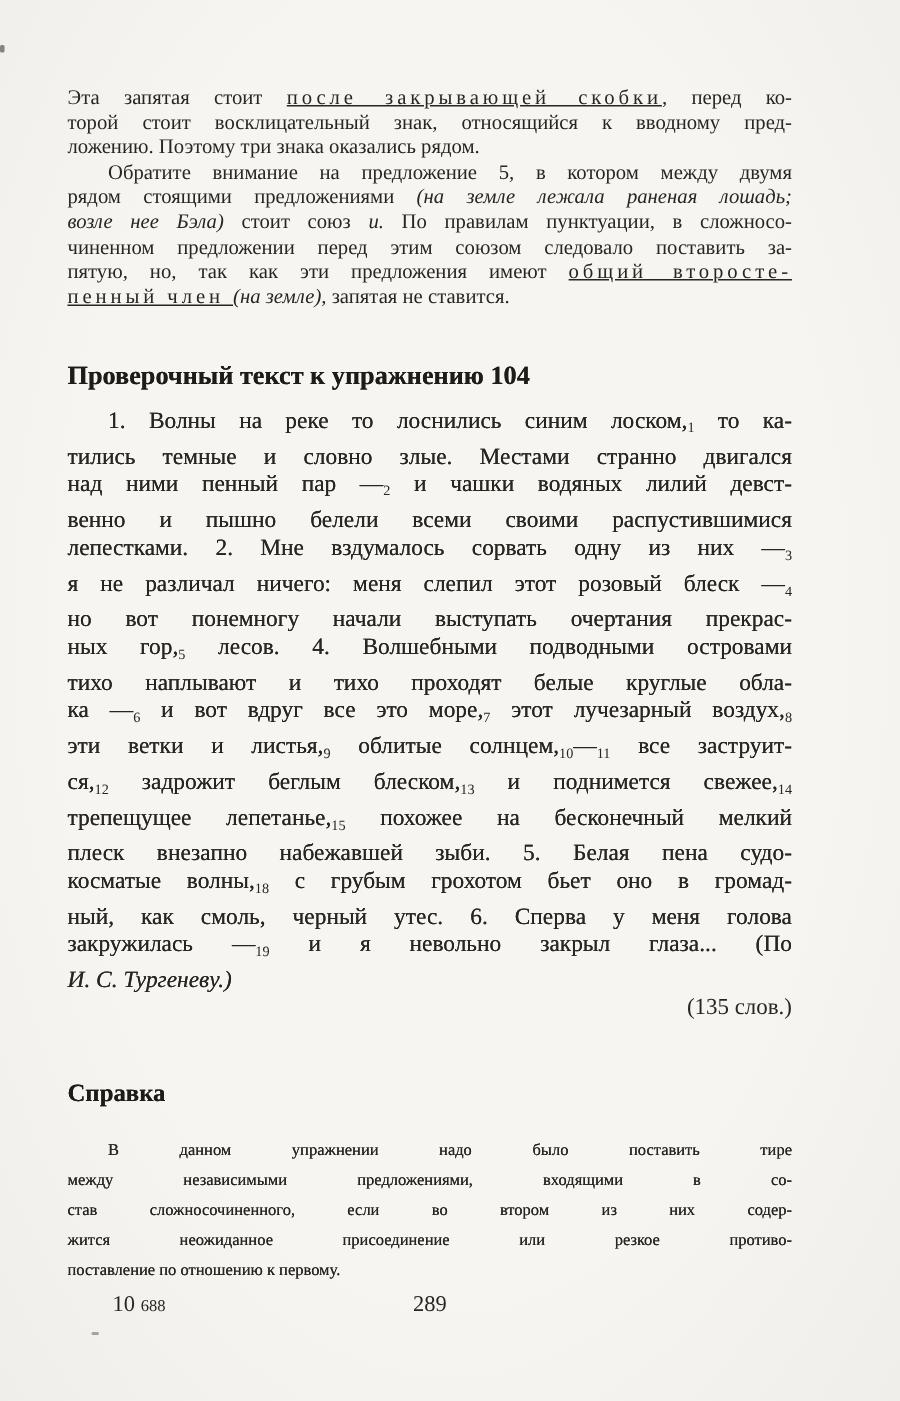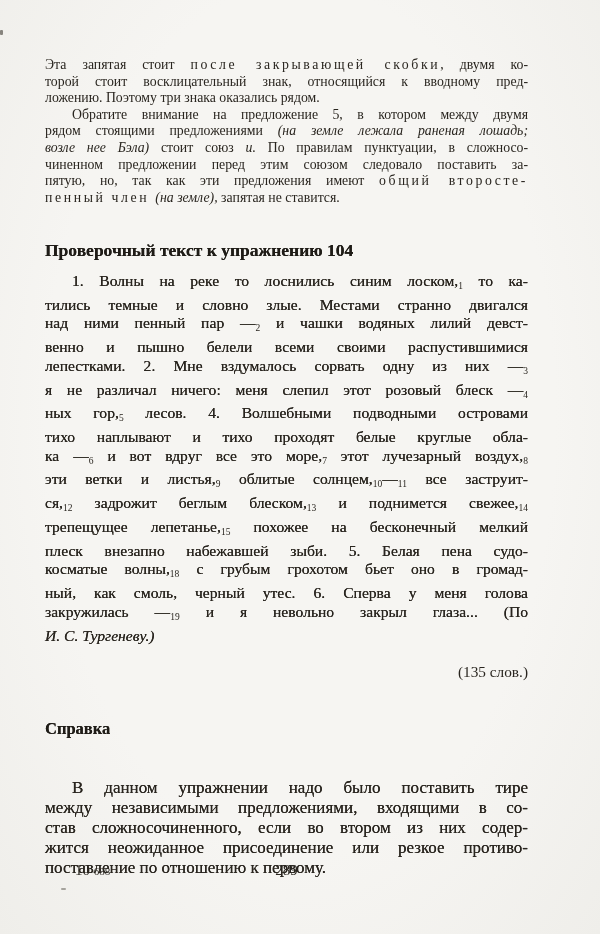--- a/index.html
+++ b/index.html
@@ -27,81 +27,82 @@
     font-size:13.8px;
     line-height:16.6px;
   }
   .passage{
     top:272px;
     font-size:15.6px;
     line-height:18.6px;
     text-shadow:0 0 0.35px currentColor;
   }
   .note{
-    top:778px;
-    font-size:17px;
+    top:757px;
+    font-size:11px;
     line-height:20px;
     text-shadow:0 0 0.35px currentColor;
   }
   .heading{
     font-weight:bold;color:#1f1c17;
     text-shadow:0 0 0.4px currentColor;
   }
   #heading-test{top:240px;font-size:17.5px;}
   #heading-spravka{top:719px;font-size:16.5px;}
   .wordcount{
     top:663px;text-align:right;font-size:15.3px;
   }
   .footerrow{
     top:862px;height:22px;font-size:15px;
   }
   .sig{position:absolute;left:30px;top:0;}
   .sig .sigsub{font-size:11px;}
   .pagenum{position:absolute;left:0;width:100%;text-align:center;top:0;}
   .i{font-style:italic;}
-  .sp{letter-spacing:2.6px;}
+  .sp{letter-spacing:2.6px;text-decoration:underline;}
   .sub{
     font-size:9.5px;
     vertical-align:-3.2px;
     letter-spacing:0;
     text-shadow:none;
   }
   .speck{position:absolute;background:#5a564e;border-radius:1px;}
   #speck-1{left:0;top:30px;width:3px;height:5px;opacity:.7;}
   #speck-2{left:61px;top:888px;width:5px;height:2px;opacity:.5;}
 </style>
 </head>
 <body>
 
 <div class="page">
 
   <div class="speck" id="speck-1"></div>
   <div class="speck" id="speck-2"></div>
 
   <div class="col annotation">
-      <div class="tline"><span>Эта запятая стоит </span><span class="sp">после закрывающей скобки</span><span>, двумя ко-</span></div>
+      <div class="tline"><span>Эта запятая стоит </span><span class="sp">после закрывающей скобки</span><span>, перед ко-</span></div>
       <div class="tline"><span>торой стоит восклицательный знак, относящийся к вводному пред-</span></div>
       <div class="tline last"><span>ложению. Поэтому три знака оказались рядом.</span></div>
       <div class="tline indent"><span>Обратите внимание на предложение 5, в котором между двумя</span></div>
       <div class="tline"><span>рядом стоящими предложениями </span><span class="i">(на земле лежала раненая лошадь;</span></div>
       <div class="tline"><span class="i">возле нее Бэла)</span><span> стоит союз </span><span class="i">и.</span><span> По правилам пунктуации, в сложносо-</span></div>
       <div class="tline"><span>чиненном предложении перед этим союзом следовало поставить за-</span></div>
       <div class="tline"><span>пятую, но, так как эти предложения имеют </span><span class="sp">общий второсте-</span></div>
       <div class="tline last"><span class="sp">пенный член </span><span class="i">(на земле),</span><span> запятая не ставится.</span></div>
     </div>
 
   <div class="col heading" id="heading-test">Проверочный текст к упражнению 104</div>
 
   <div class="col passage">
       <div class="tline indent"><span>1. Волны на реке то лоснились синим лоском,</span><span class="sub">1</span><span> то ка-</span></div>
       <div class="tline"><span>тились темные и словно злые. Местами странно двигался</span></div>
       <div class="tline"><span>над ними пенный пар —</span><span class="sub">2</span><span> и чашки водяных лилий девст-</span></div>
       <div class="tline"><span>венно и пышно белели всеми своими распустившимися</span></div>
       <div class="tline"><span>лепестками. 2. Мне вздумалось сорвать одну из них —</span><span class="sub">3</span></div>
       <div class="tline"><span>я не различал ничего: меня слепил этот розовый блеск —</span><span class="sub">4</span></div>
+      <div class="tline"><span>но вот понемногу начали выступать очертания прекрас-</span></div>
       <div class="tline"><span>ных гор,</span><span class="sub">5</span><span> лесов. 4. Волшебными подводными островами</span></div>
       <div class="tline"><span>тихо наплывают и тихо проходят белые круглые обла-</span></div>
       <div class="tline"><span>ка —</span><span class="sub">6</span><span> и вот вдруг все это море,</span><span class="sub">7</span><span> этот лучезарный воздух,</span><span class="sub">8</span></div>
       <div class="tline"><span>эти ветки и листья,</span><span class="sub">9</span><span> облитые солнцем,</span><span class="sub">10</span><span>—</span><span class="sub">11</span><span> все заструит-</span></div>
       <div class="tline"><span>ся,</span><span class="sub">12</span><span> задрожит беглым блеском,</span><span class="sub">13</span><span> и поднимется свежее,</span><span class="sub">14</span></div>
       <div class="tline"><span>трепещущее лепетанье,</span><span class="sub">15</span><span> похожее на бесконечный мелкий</span></div>
       <div class="tline"><span>плеск внезапно набежавшей зыби. 5. Белая пена судо-</span></div>
       <div class="tline"><span>косматые волны,</span><span class="sub">18</span><span> с грубым грохотом бьет оно в громад-</span></div>
       <div class="tline"><span>ный, как смоль, черный утес. 6. Сперва у меня голова</span></div>
       <div class="tline"><span>закружилась —</span><span class="sub">19</span><span> и я невольно закрыл глаза... (По</span></div>

